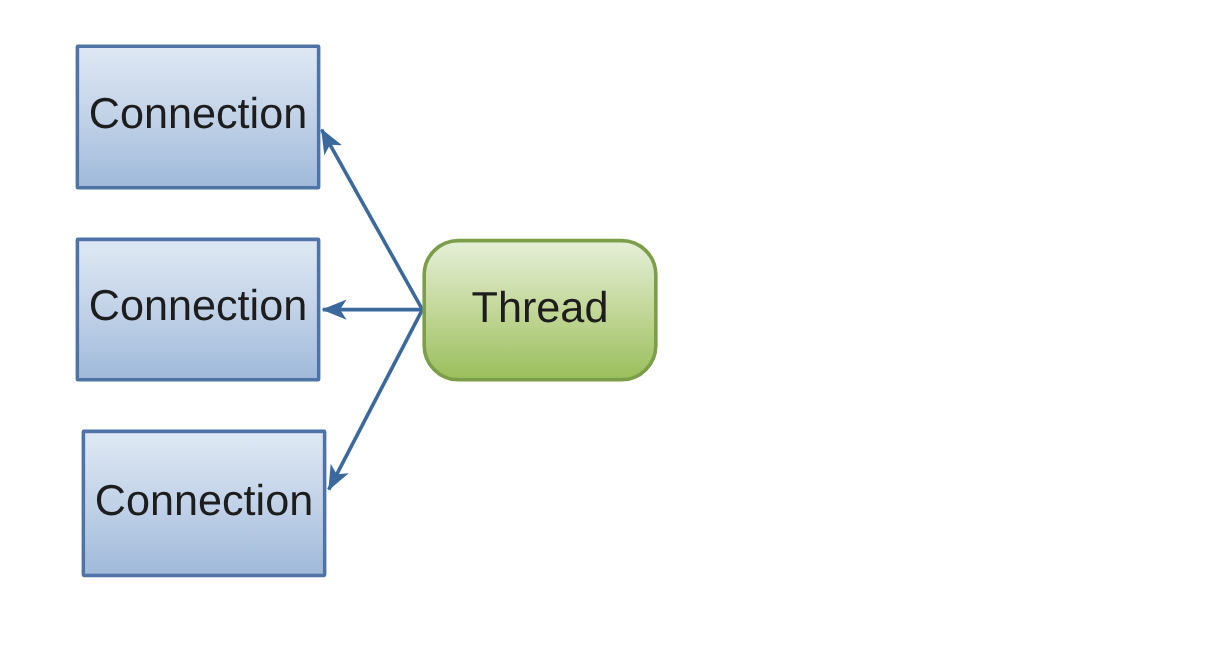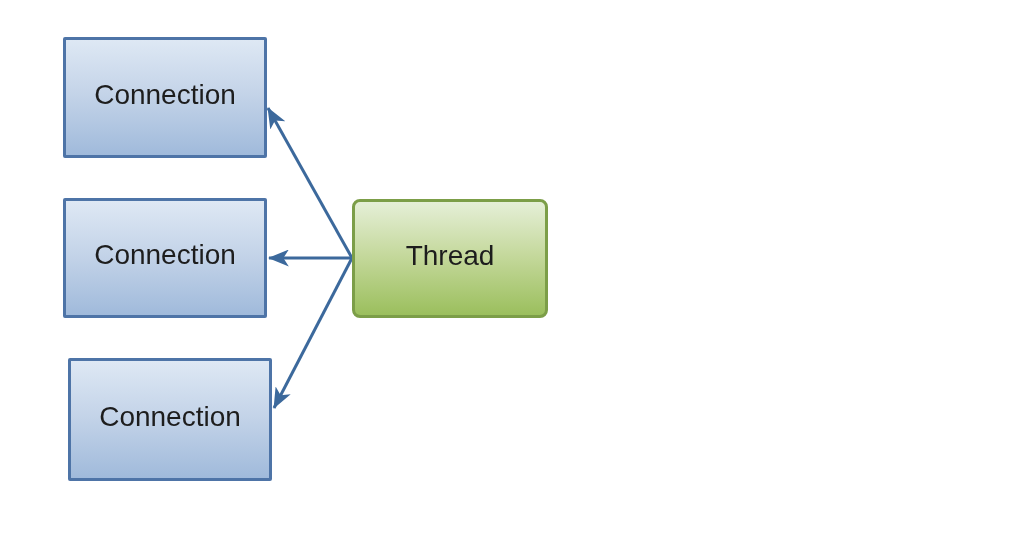--- a/index.html
+++ b/index.html
@@ -40,36 +40,36 @@
   }
   .arrowhead{
     fill:var(--arrow, #3c699c);
   }
   .node{
     position:absolute;
     display:flex;
     align-items:center;
     justify-content:center;
     box-sizing:border-box;
-    font-size:28px;
+    font-size:36px;
     color:var(--text);
   }
   .node .label{
     transform:translateY(-3px);
     white-space:nowrap;
   }
   .connection{
     border:3px solid var(--connection-border);
     background:linear-gradient(to bottom, var(--connection-fill-top) 0%, #c3d3e8 48%, var(--connection-fill-bottom) 100%);
     border-radius:2px;
   }
   .thread{
     border:3px solid var(--thread-border);
     background:linear-gradient(to bottom, var(--thread-fill-top) 0%, #c4d89b 48%, var(--thread-fill-bottom) 100%);
-    border-radius:8px;
+    border-radius:30px;
   }
   #c1{ left:63px;  top:37px;  width:204px; height:121px; }
   #c2{ left:63px;  top:198px; width:204px; height:120px; }
   #c3{ left:68px;  top:358px; width:204px; height:123px; }
   #thread{ left:352px; top:199px; width:196px; height:119px; }
 </style>
 </head>
 <body>
 
 <div class="canvas">

